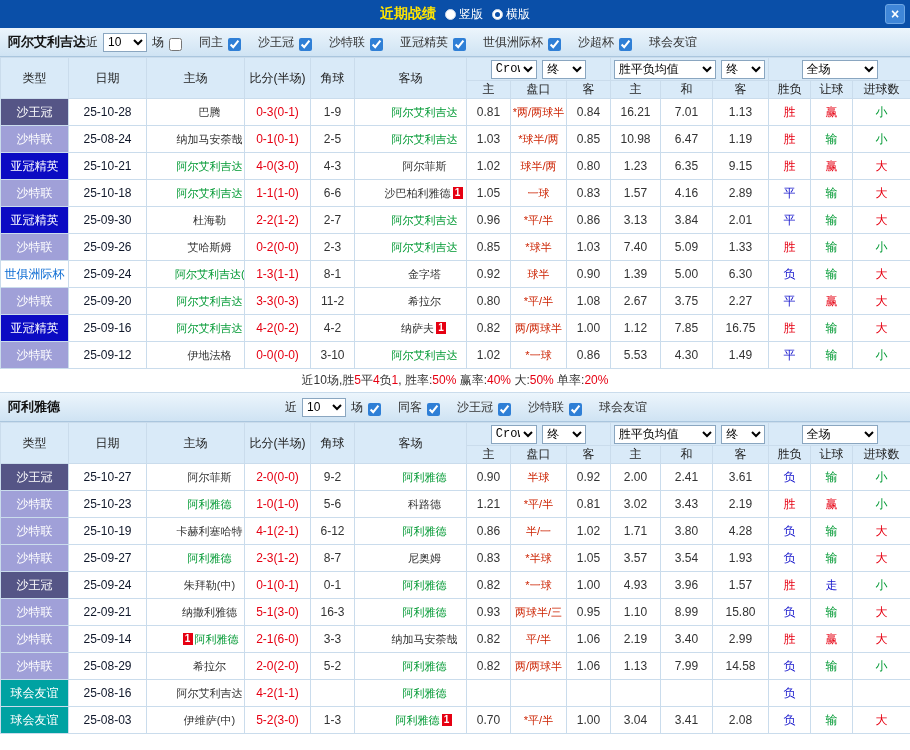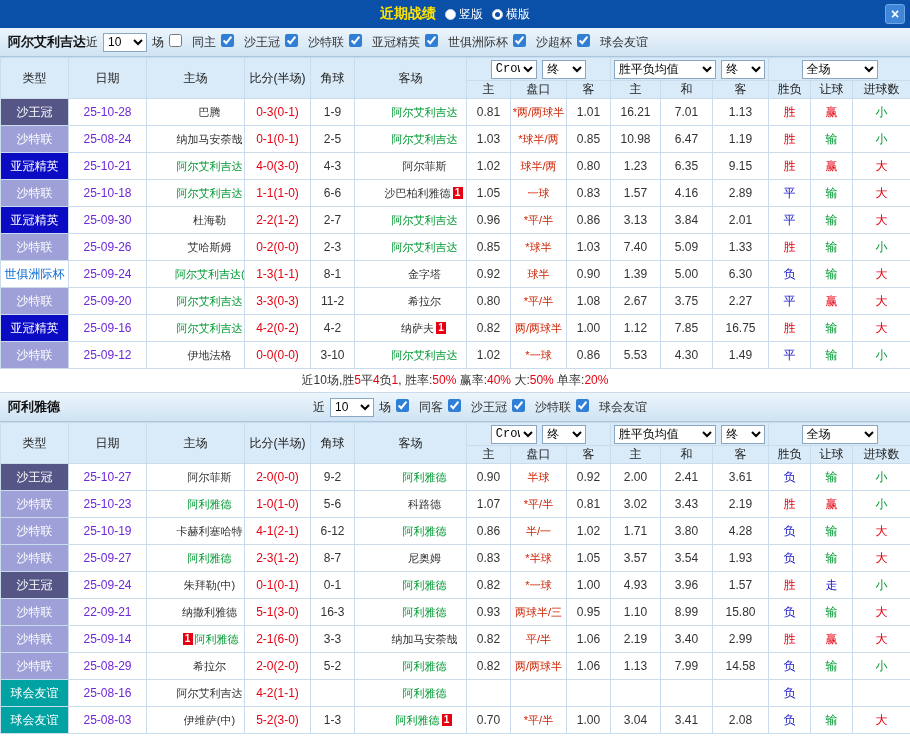--- a/index.html
+++ b/index.html
@@ -12,37 +12,37 @@
   .radio-item { display:flex; align-items:center; gap:3px; color:#fff; cursor:pointer; font-size:12px; }
   .radio-dot { width:11px; height:11px; border-radius:50%; background:#fff; border:1px solid #c9d8ea; position:relative; flex:0 0 auto; }
   .radio-dot.sel::after { content:""; position:absolute; left:2px; top:2px; right:2px; bottom:2px; border-radius:50%; background:var(--topbar-bg,#0a4fa8); }
   .close-btn { position:absolute; right:5px; top:4px; width:20px; height:20px; line-height:18px; text-align:center; background:#3f86d8; border:1px solid #6da6e4; border-radius:3px; color:#fff; font-weight:bold; font-size:14px; cursor:pointer; }
 
   .section-bar { height:29px; background:linear-gradient(#ecf5fc,#cfe3f3); border-bottom:1px solid #aac6de; display:flex; align-items:center; padding:0 8px; }
   .team-name { font-weight:bold; font-size:13px; color:#111; white-space:nowrap; }
   .filters { margin-left:auto; margin-right:255px; display:flex; align-items:center; gap:5px; white-space:nowrap; }
   .filters select { height:19px; font-size:12px; border:1px solid #8aa6c0; background:#fff; width:44px; }
   .flabel { color:#222; }
-  .cb { display:flex; align-items:flex-start; gap:10px; cursor:pointer; }
+  .cb { display:flex; align-items:flex-end; gap:17px; cursor:pointer; }
   .cb input { width:13px; height:13px; accent-color:var(--accent,#2f7fd6); }
 
   table.grid { width:910px; border-collapse:collapse; table-layout:fixed; }
   .grid th, .grid td { border:1px solid #cadcec; text-align:center; overflow:hidden; }
   .grid thead th { background:#d9eaf8; font-weight:normal; color:#222; font-size:12px; }
   .hr1 th { height:23px; }
   .hr2 th { height:17px; }
   .selcell select { height:19px; font-size:12px; border:1px solid #8aa6c0; background:#fff; margin:0 1px; vertical-align:middle; }
   .sel-book { width:46px;font-family:Liberation Mono, monospace; }
   .sel-time { width:44px; }
   .sel-avg  { width:102px; }
   .sel-scope{ width:76px; }
   .grid tbody td { height:27px; background:#fff; }
   .td-type { color:#fff; font-size:12px; white-space:nowrap; }
   .td-team { font-size:11px; white-space:nowrap;padding-left:28px; }
-  .td-date { color:#6d28d9; }
+  .td-date { color:#0f172a; }
   .td-score { color:var(--score-color,#e60012); white-space:nowrap; }
   .td-handicap { color:var(--handicap-color,#cc2200); font-size:11px; white-space:nowrap; }
   .td-odd { color:#333; }
   .td-res { font-weight:normal; }
   .rc { display:inline-block; min-width:10px; height:12px; line-height:12px; padding:0 1px; background:#e60012; color:#fff; font-size:10px; font-weight:bold; margin:0 2px; vertical-align:1px; }
   .summary { height:24px; line-height:23px; text-align:center; border-bottom:1px solid #cadcec; background:#fff; white-space:nowrap; }
 </style>
 </head>
 <body>
 
@@ -151,21 +151,21 @@
   <tbody>
       <tr>
         <td class="td-type" style="background: rgb(85, 85, 134); color: rgb(255, 255, 255);">沙王冠</td>
         <td class="td-date">25-10-28</td>
         <td class="td-team"><span class="tm">巴腾</span></td>
         <td class="td-score">0-3(0-1)</td>
         <td class="td-corner">1-9</td>
         <td class="td-team"><span class="tm" style="color: rgb(0, 153, 51);">阿尔艾利吉达</span></td>
         <td class="td-odd">0.81</td>
         <td class="td-handicap">*两/两球半</td>
-        <td class="td-odd">1.01</td>
+        <td class="td-odd">0.84</td>
         <td class="td-odd">16.21</td>
         <td class="td-odd">7.01</td>
         <td class="td-odd">1.13</td>
         <td class="td-res" style="color: rgb(230, 0, 18);">胜</td>
         <td class="td-res" style="color: rgb(230, 0, 18);">赢</td>
         <td class="td-res" style="color: rgb(0, 153, 51);">小</td>
       </tr>
       <tr>
         <td class="td-type" style="background: rgb(160, 160, 216); color: rgb(255, 255, 255);">沙特联</td>
         <td class="td-date">25-08-24</td>
@@ -417,21 +417,21 @@
         <td class="td-res" style="color: rgb(0, 153, 51);">输</td>
         <td class="td-res" style="color: rgb(0, 153, 51);">小</td>
       </tr>
       <tr>
         <td class="td-type" style="background: rgb(160, 160, 216); color: rgb(255, 255, 255);">沙特联</td>
         <td class="td-date">25-10-23</td>
         <td class="td-team"><span class="tm" style="color: rgb(0, 153, 51);">阿利雅德</span></td>
         <td class="td-score">1-0(1-0)</td>
         <td class="td-corner">5-6</td>
         <td class="td-team"><span class="tm">科路德</span></td>
-        <td class="td-odd">1.07</td>
+        <td class="td-odd">1.21</td>
         <td class="td-handicap">*平/半</td>
         <td class="td-odd">0.81</td>
         <td class="td-odd">3.02</td>
         <td class="td-odd">3.43</td>
         <td class="td-odd">2.19</td>
         <td class="td-res" style="color: rgb(230, 0, 18);">胜</td>
         <td class="td-res" style="color: rgb(230, 0, 18);">赢</td>
         <td class="td-res" style="color: rgb(0, 153, 51);">小</td>
       </tr>
       <tr>

